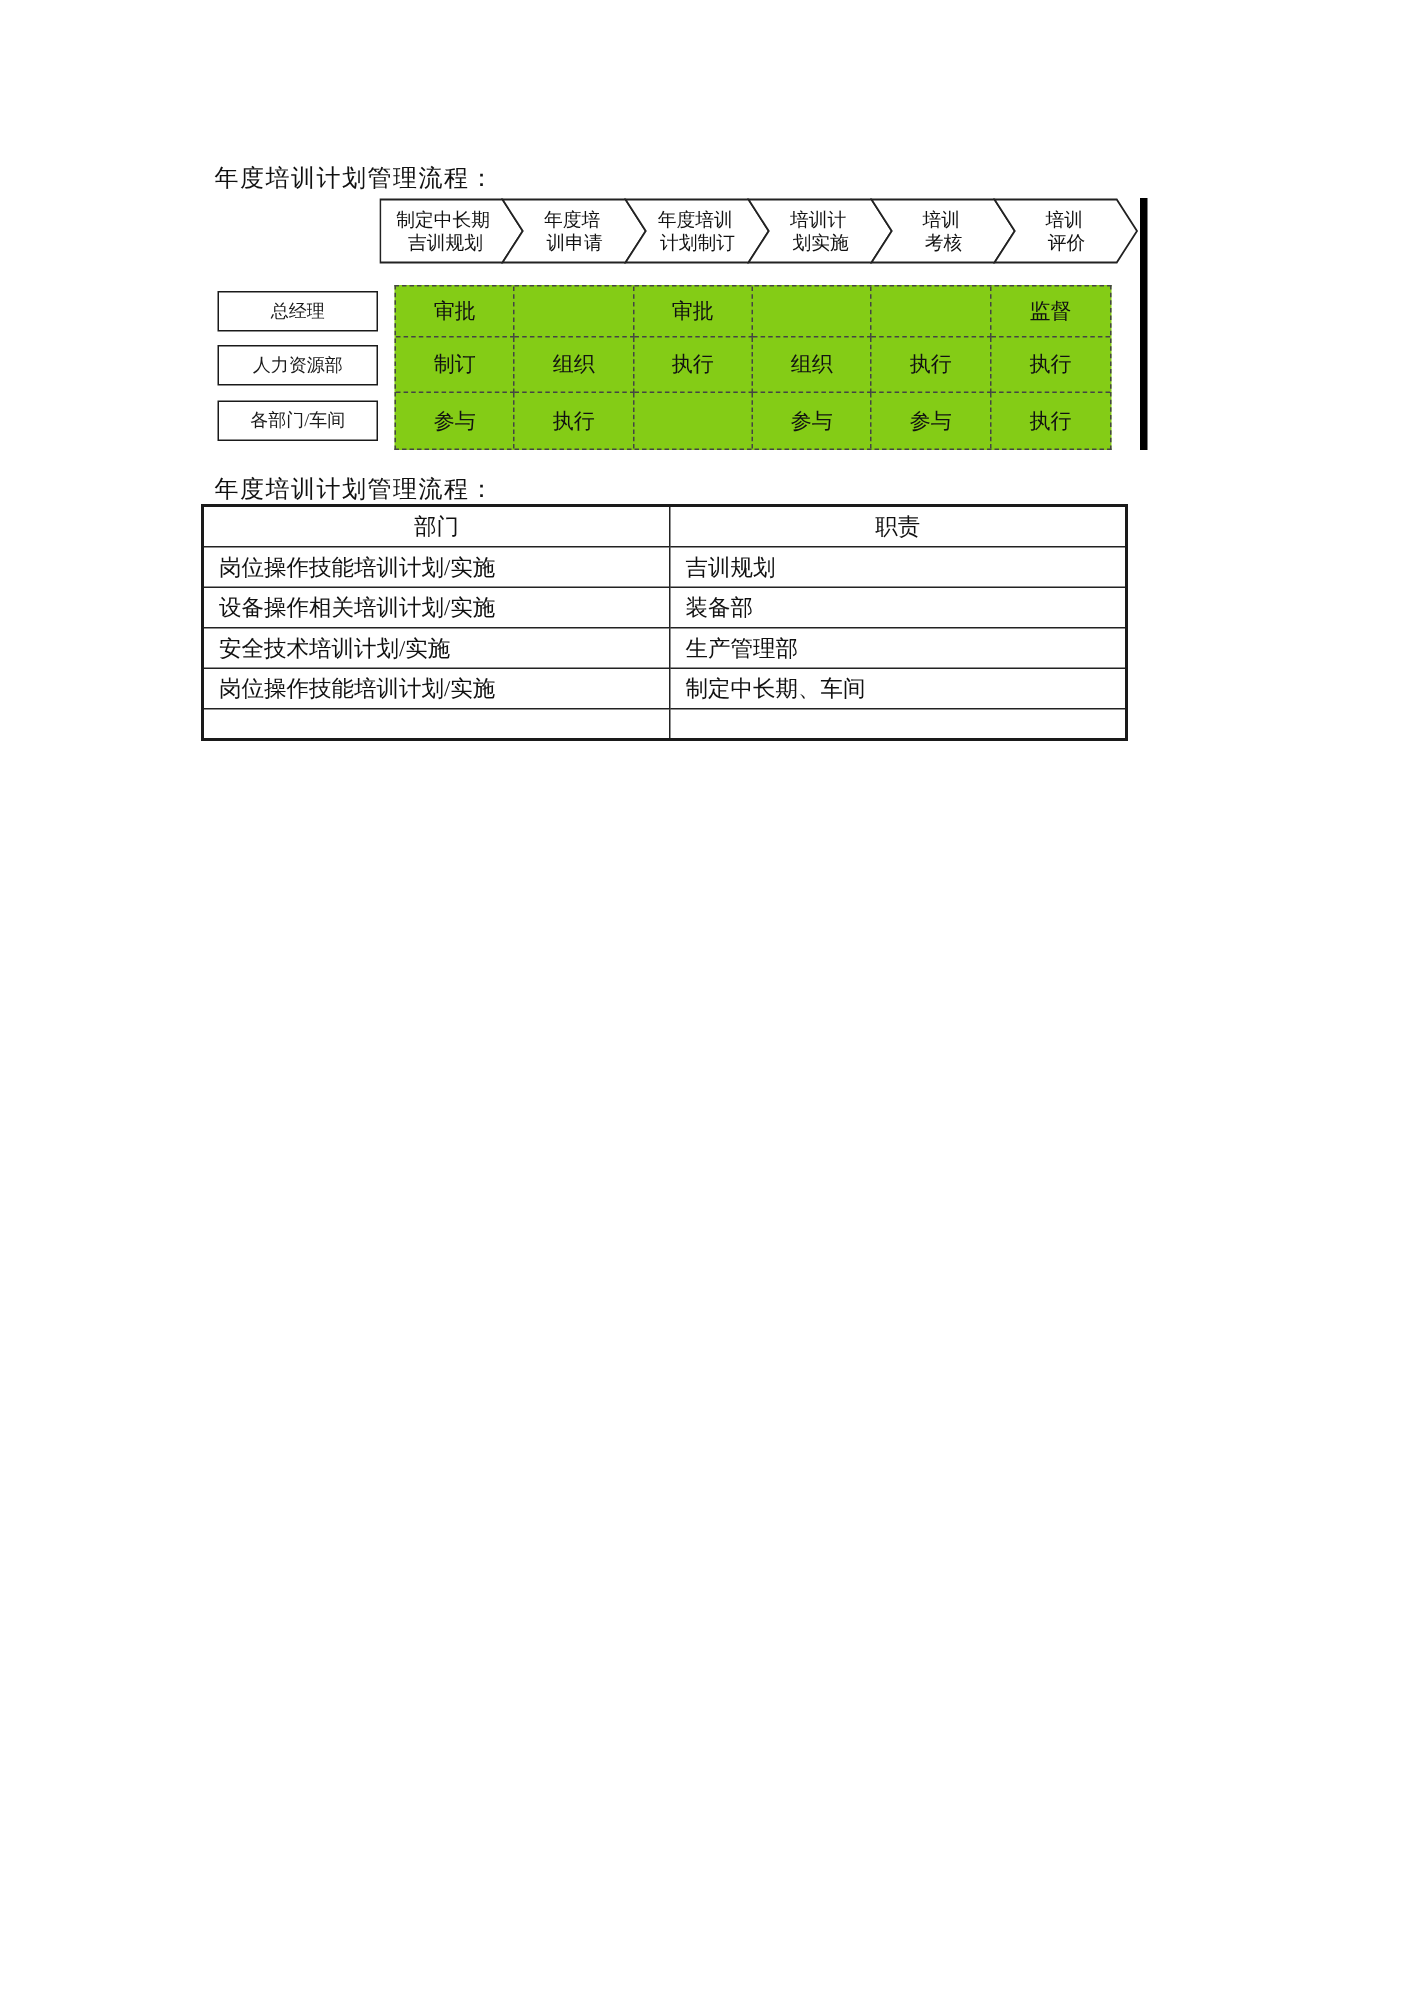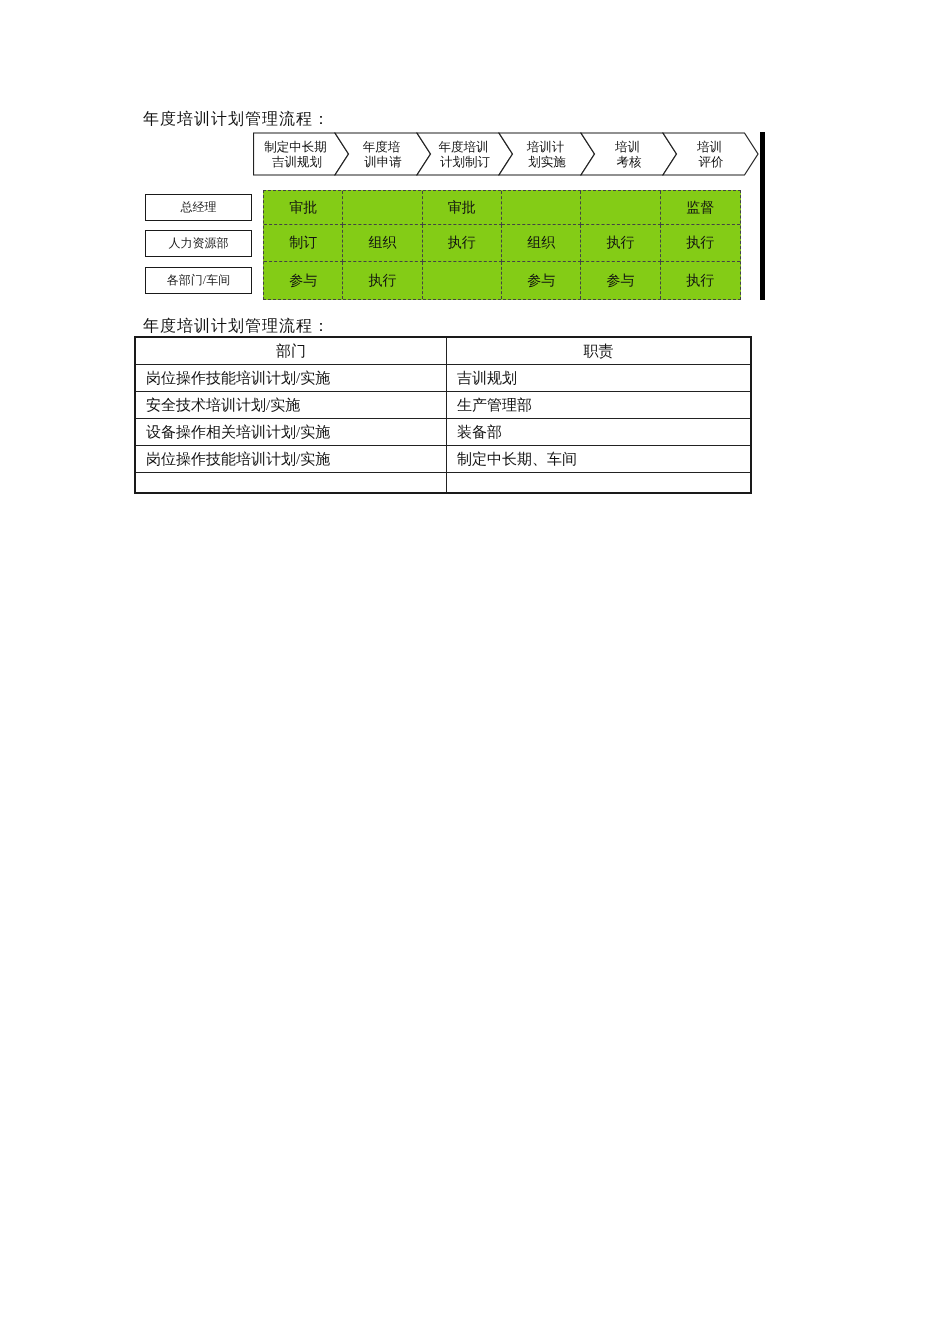--- a/index.html
+++ b/index.html
@@ -168,26 +168,26 @@
   <tbody>
     <tr class="hdr">
       <td class="col-dept">部门</td>
       <td class="col-resp">职责</td>
     </tr>
     <tr>
       <td>岗位操作技能培训计划/实施</td>
       <td>吉训规划</td>
     </tr>
     <tr>
+      <td>设备操作相关培训计划/实施</td>
+      <td>装备部</td>
+    </tr>
+    <tr>
       <td>安全技术培训计划/实施</td>
       <td>生产管理部</td>
-    </tr>
-    <tr>
-      <td>设备操作相关培训计划/实施</td>
-      <td>装备部</td>
     </tr>
     <tr>
       <td>岗位操作技能培训计划/实施</td>
       <td>制定中长期、车间</td>
     </tr>
     <tr class="empty-row">
       <td></td>
       <td></td>
     </tr>
   </tbody>

